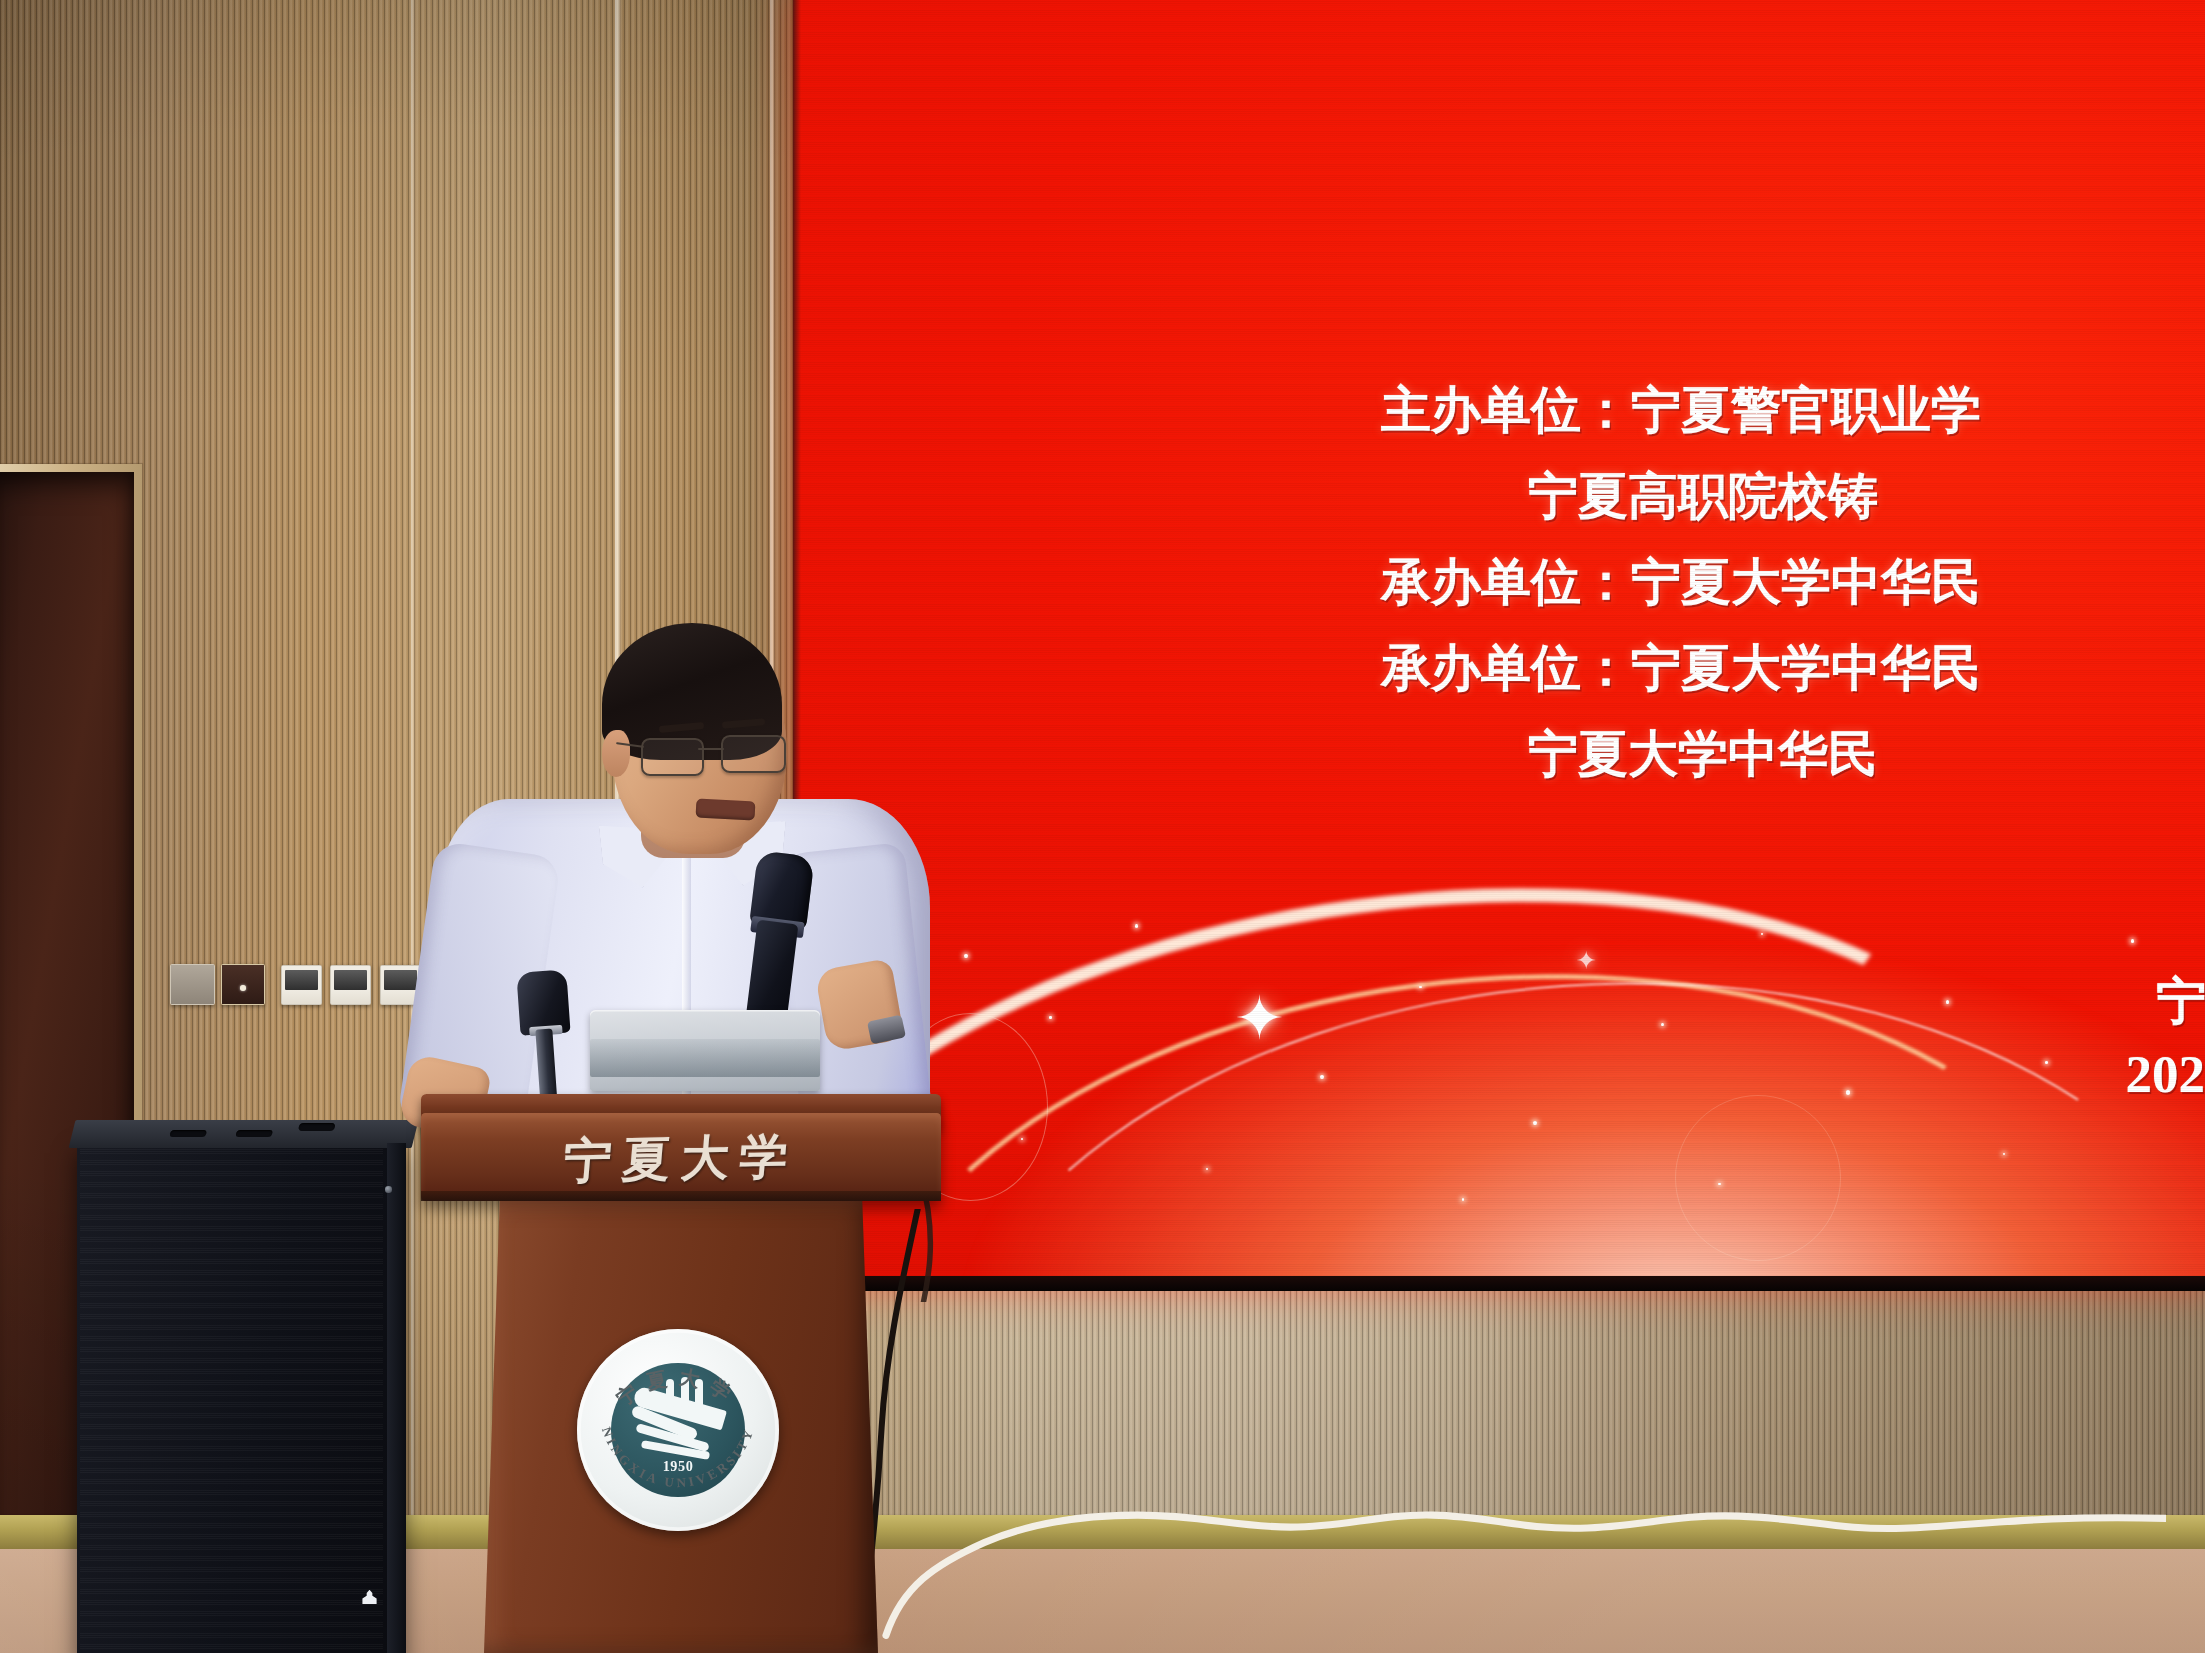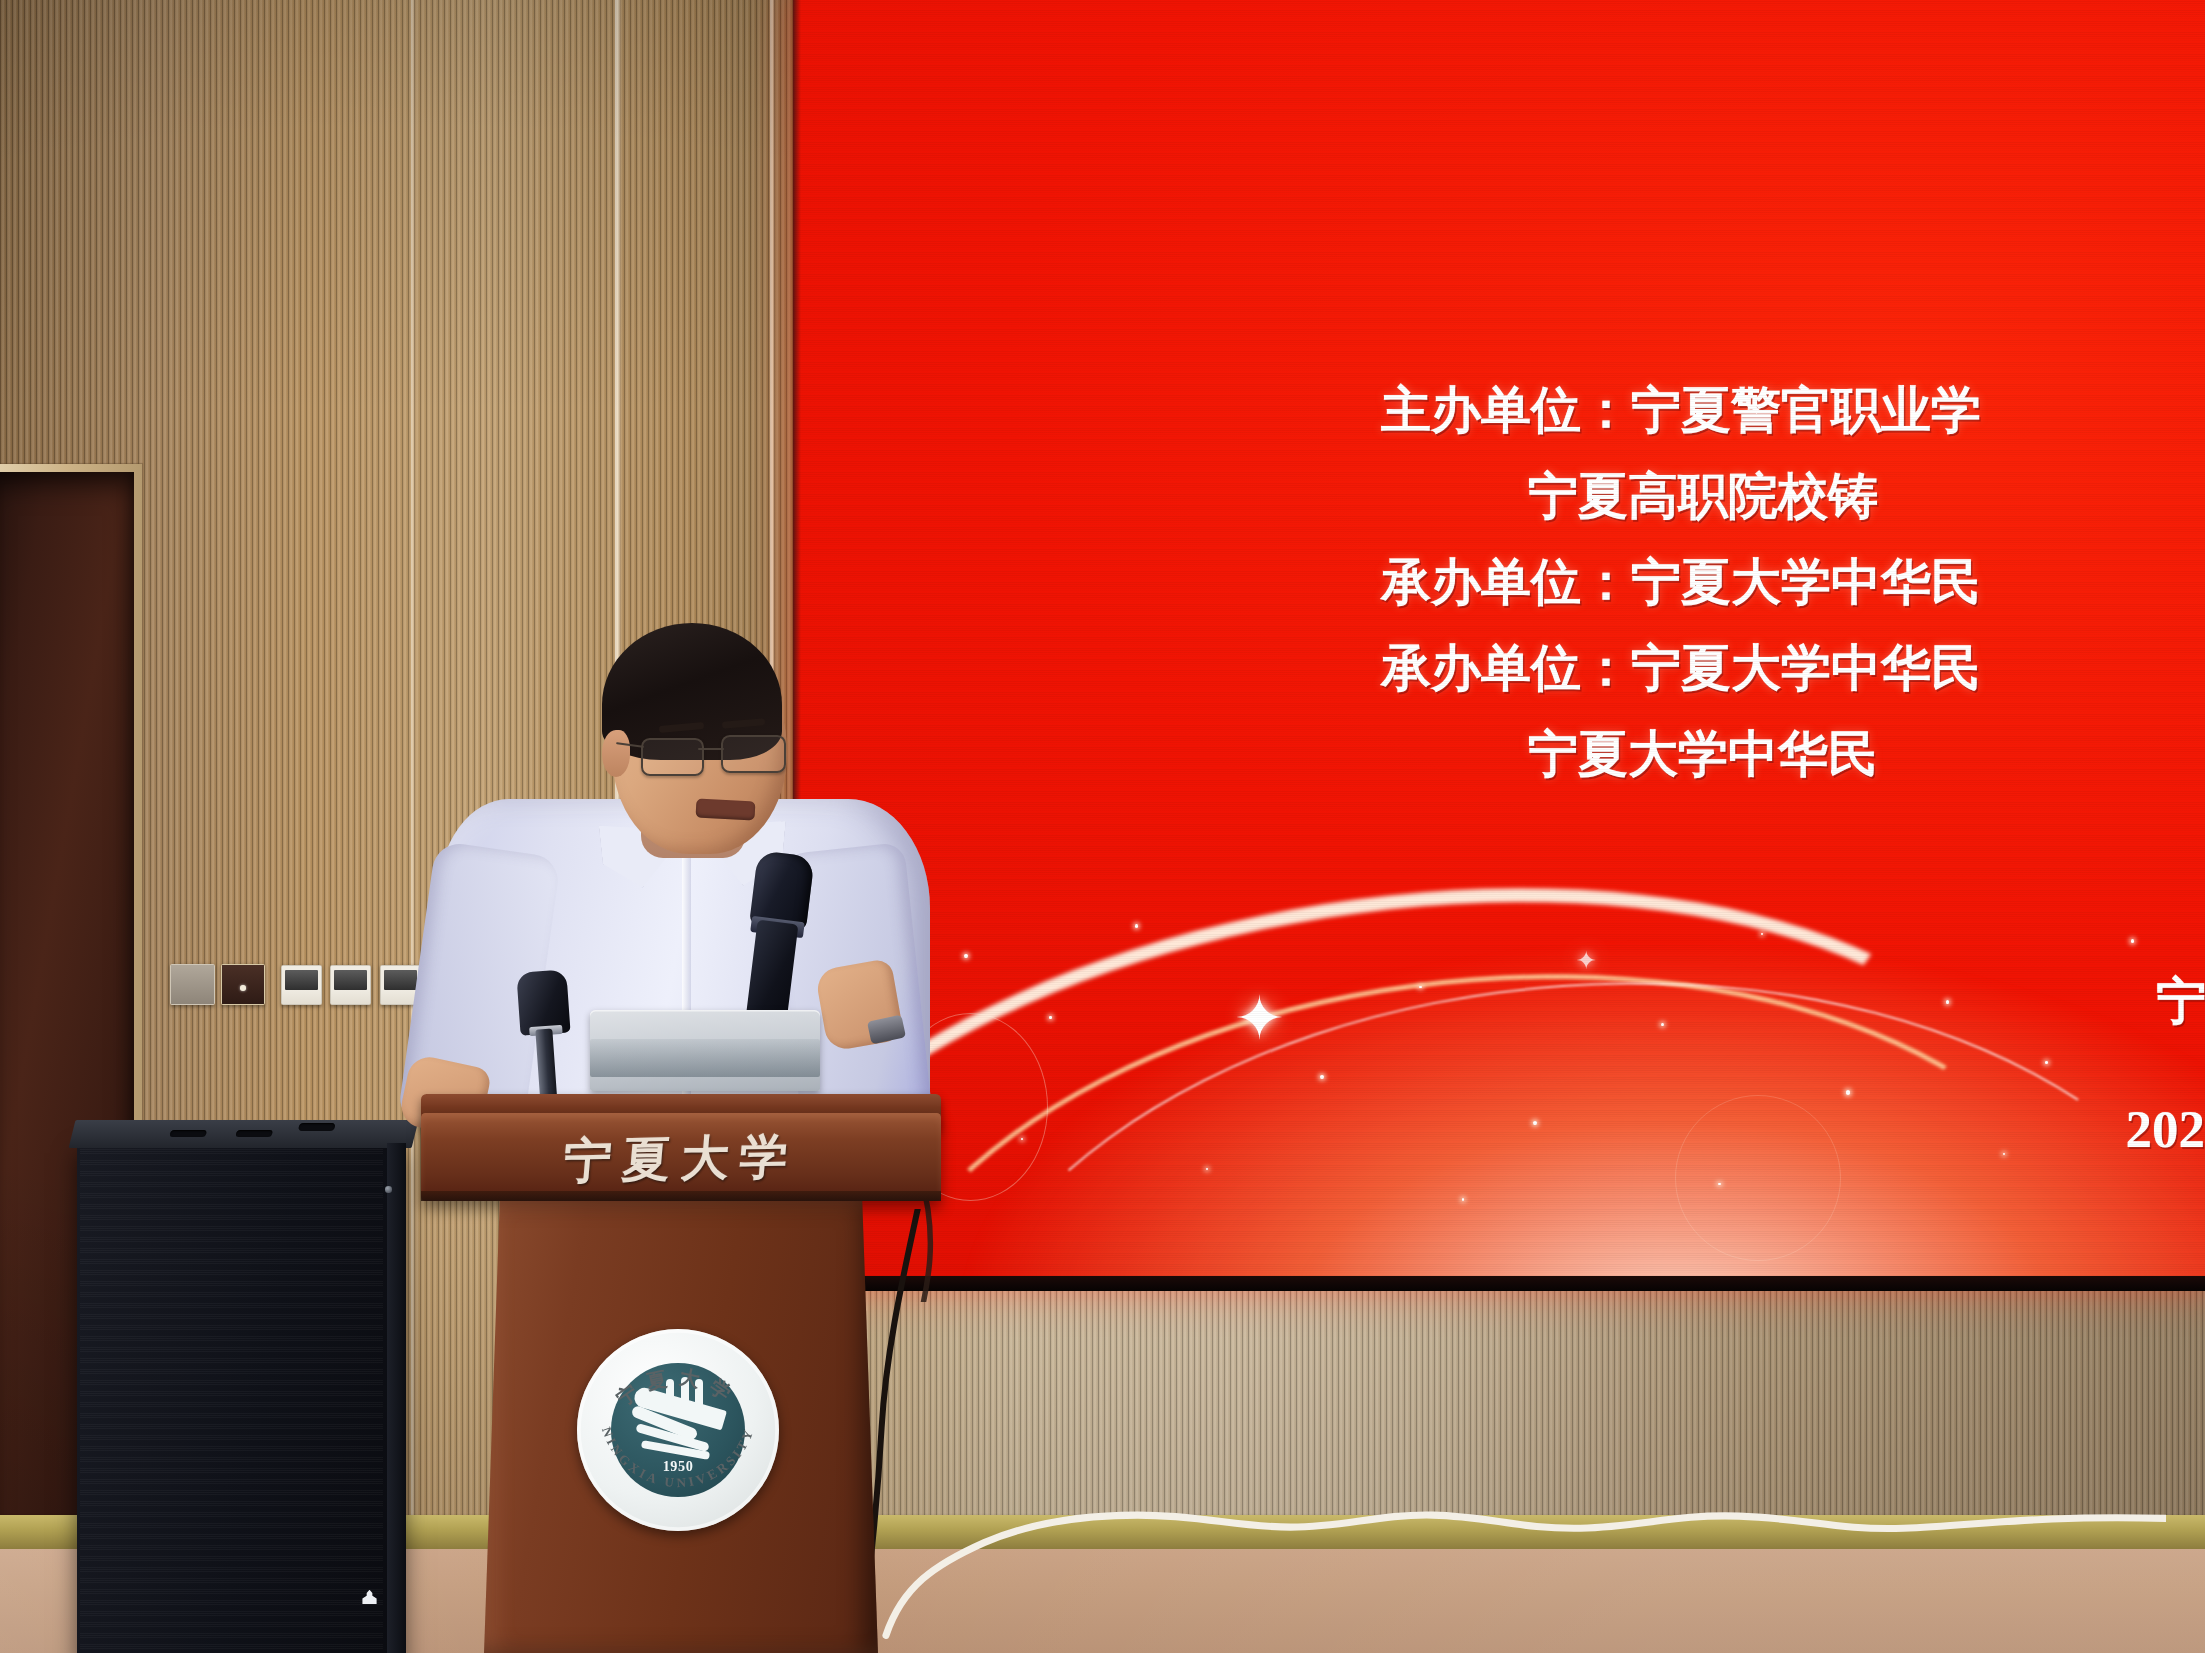--- a/index.html
+++ b/index.html
@@ -472,21 +472,21 @@
 
     <div class="scr-lines" style="left:588px;top:383px;font-size:50px;line-height:1.72;">
       <span class="ln">主办单位：宁夏警官职业学</span>
       <span class="ln" style="padding-left:147px;">宁夏高职院校铸</span>
       <span class="ln">承办单位：宁夏大学中华民</span>
       <span class="ln">承办单位：宁夏大学中华民</span>
       <span class="ln" style="padding-left:147px;">宁夏大学中华民</span>
     </div>
 
     <div class="scr-date" style="right:9.8px;top:984px;font-size:50px;">宁</div>
-    <div class="scr-date" style="right:11px;top:1115px;font-size:53px;">202</div>
+    <div class="scr-date" style="right:11px;top:1060px;font-size:53px;">202</div>
 
     <div class="screen-scan"></div>
     <div class="screen-bezel"></div>
   </div>
 
   <div class="baseboard" style="top:1515px;height:34px;"></div>
   <div class="floor" style="top:1549px;">
     <div class="floor-sheen"></div>
   </div>
 

